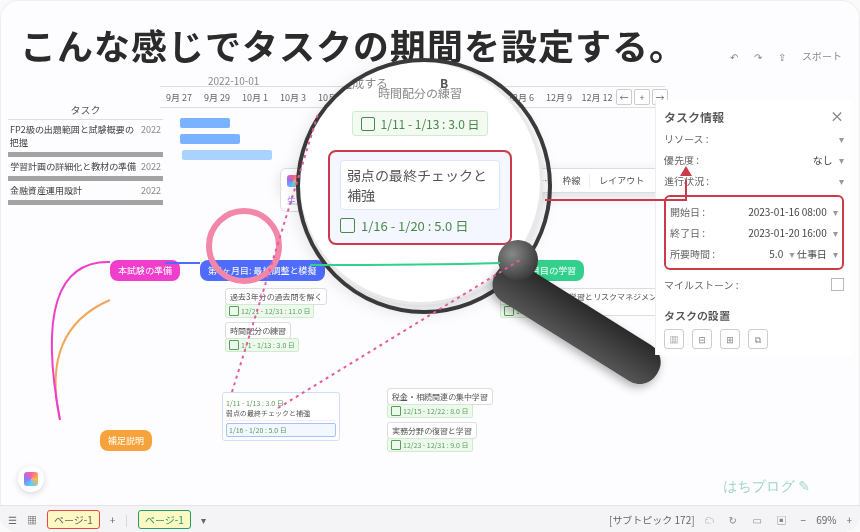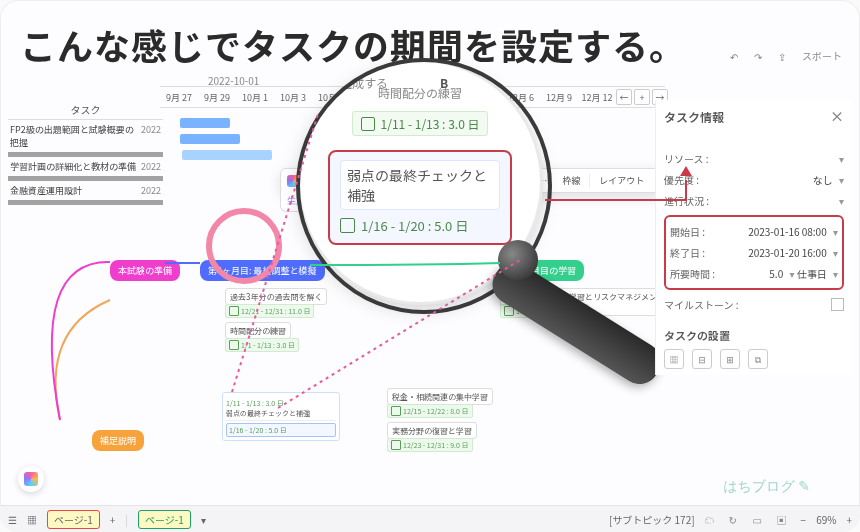--- a/index.html
+++ b/index.html
@@ -66,21 +66,21 @@
 .mag .card .title{color:#555;font-size:14px;background:#fff;border:1px solid #dce6ff;border-radius:4px;padding:4px 6px}
 .mag .card .date{margin-top:6px;display:flex;gap:6px;align-items:center;color:#4a8a49;font-size:13px}
 .mag .card .date .cal{width:13px;height:13px;border:1.5px solid #4a8a49;border-radius:2px}
 
 .mag-rim{position:absolute;left:296px;top:58px;width:248px;height:248px;border-radius:50%;border:4px solid #3a3a3a;pointer-events:none}
 .mag-handle{position:absolute;left:496px;top:252px;width:190px;height:42px;background:linear-gradient(#2a2a2a,#555);border-radius:20px;transform:rotate(32deg);transform-origin:left center;box-shadow:0 4px 10px rgba(0,0,0,.3)}
 .mag-knob{position:absolute;left:498px;top:240px;width:40px;height:40px;border-radius:50%;background:radial-gradient(circle at 35% 35%,#888,#222);}
 
 
 .panel{position:absolute;right:8px;top:100px;width:180px;background:#fff;border-left:1px solid #eee;padding:6px 8px;font-size:10px;color:#555}
-.panel .hd{display:flex;justify-content:space-between;align-items:center;font-size:12px;font-weight:600;margin-bottom:22px}
+.panel .hd{display:flex;justify-content:space-between;align-items:center;font-size:12px;font-weight:600;margin-bottom:2px}
 .panel .close{cursor:pointer;color:#888;font-size:14px}
 .prow{display:flex;justify-content:space-between;align-items:center;padding:3px 0}
 .prow .lab{color:#666}
 .prow .val{color:#444}
 .prow .dd{color:#999;margin-left:4px}
 .datebox{border:2px solid #c93a4a;border-radius:6px;padding:4px 4px;margin:4px 0}
 .section-title{margin-top:12px;font-size:11px;font-weight:600}
 .layout-icons{display:flex;gap:8px;margin-top:6px}
 .layout-icons .li{width:18px;height:18px;border:1px solid #ccc;border-radius:3px;display:flex;align-items:center;justify-content:center;cursor:pointer;font-size:9px;color:#888}
 
@@ -159,21 +159,21 @@
   <div class="gantt">
     <div class="gbar blue" style="left:10px;top:0;width:50px"></div>
     <div class="gbar blue" style="left:10px;top:16px;width:60px"></div>
     <div class="gbar lblue" style="left:12px;top:32px;width:90px"></div>
   </div>
 
   <div class="canvas">
     <div class="node pink" style="left:110px;top:90px">本試験の準備</div>
     <div class="node blue" style="left:200px;top:90px">第4ヶ月目: 最終調整と模擬</div>
     <div class="node green" style="left:500px;top:90px">第2ヶ月目の学習</div>
-    <div class="node orange" style="left:92px;top:260px">補足説明</div>
+    <div class="node orange" style="left:100px;top:260px">補足説明</div>
 
     <div class="subnode" style="left:225px;top:118px">過去3年分の過去問を解く</div>
     <div class="dlabel" style="left:225px;top:134px">
         <span class="cal"></span>
         <span>12/21 - 12/31 : 11.0 日</span>
       </div>
 
     <div class="subnode" style="left:225px;top:152px">時間配分の練習</div>
     <div class="dlabel" style="left:225px;top:168px">
         <span class="cal"></span>

